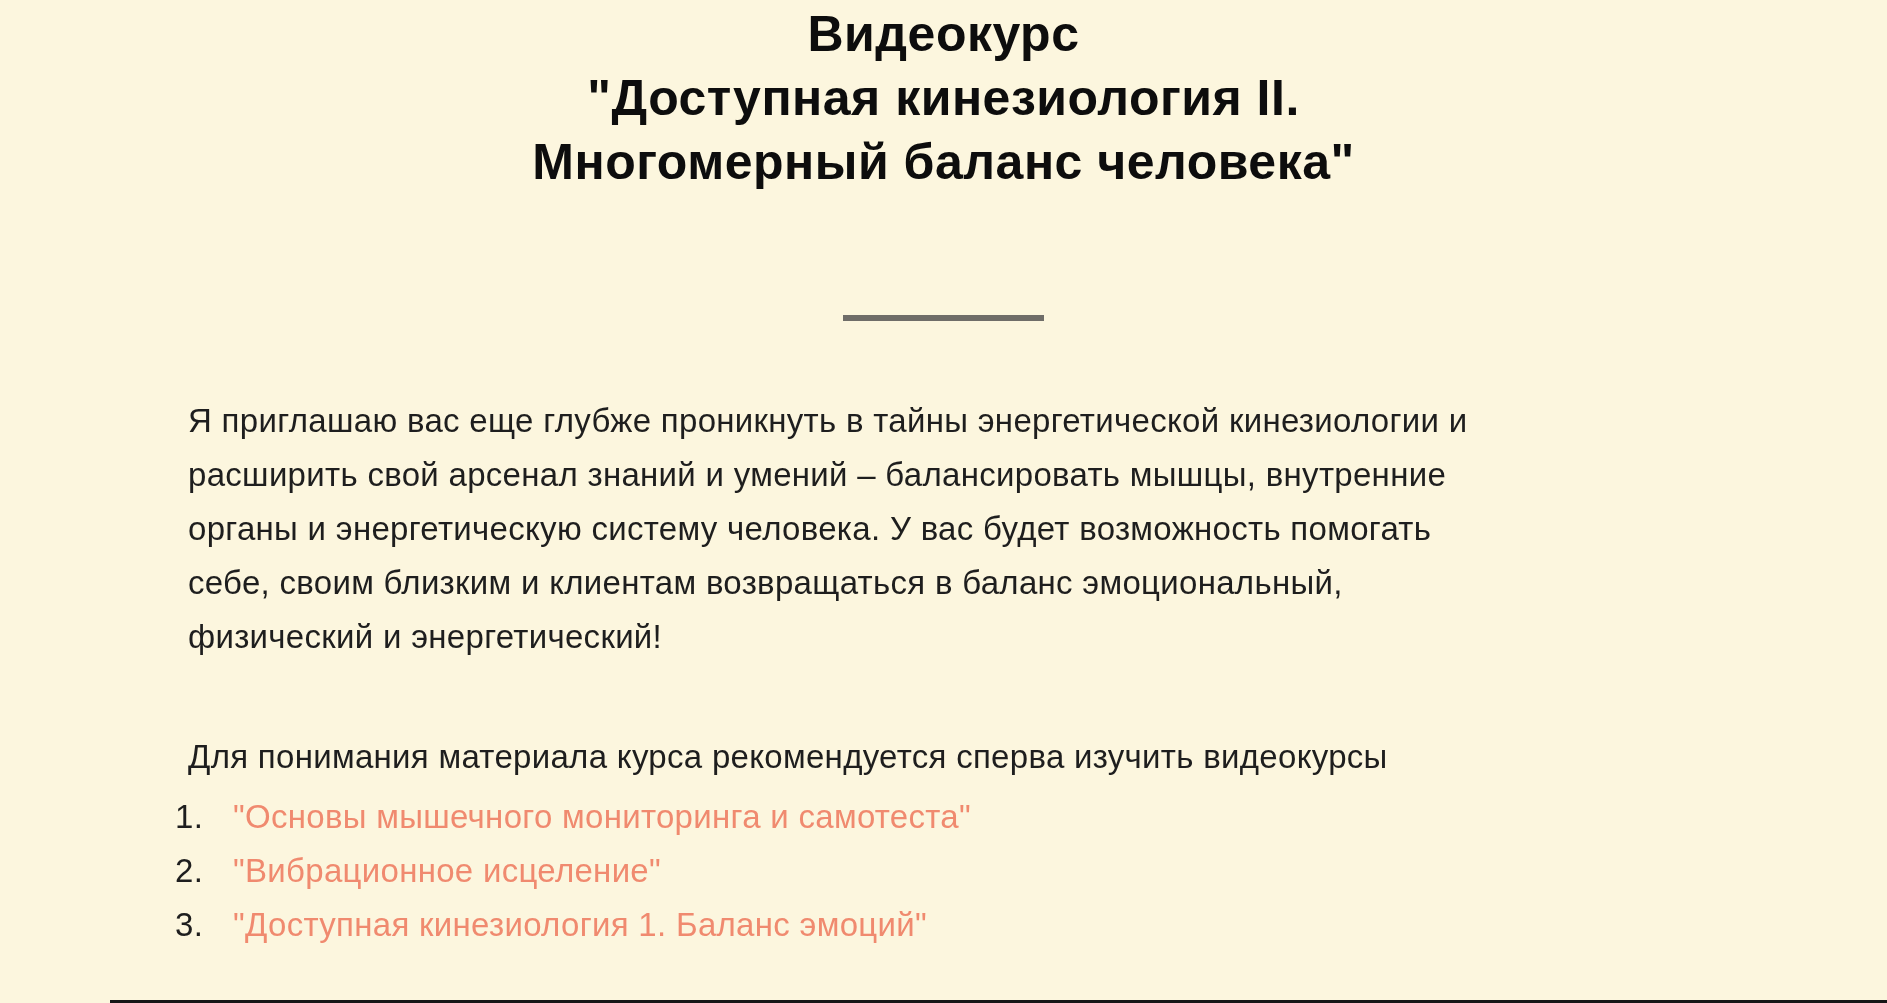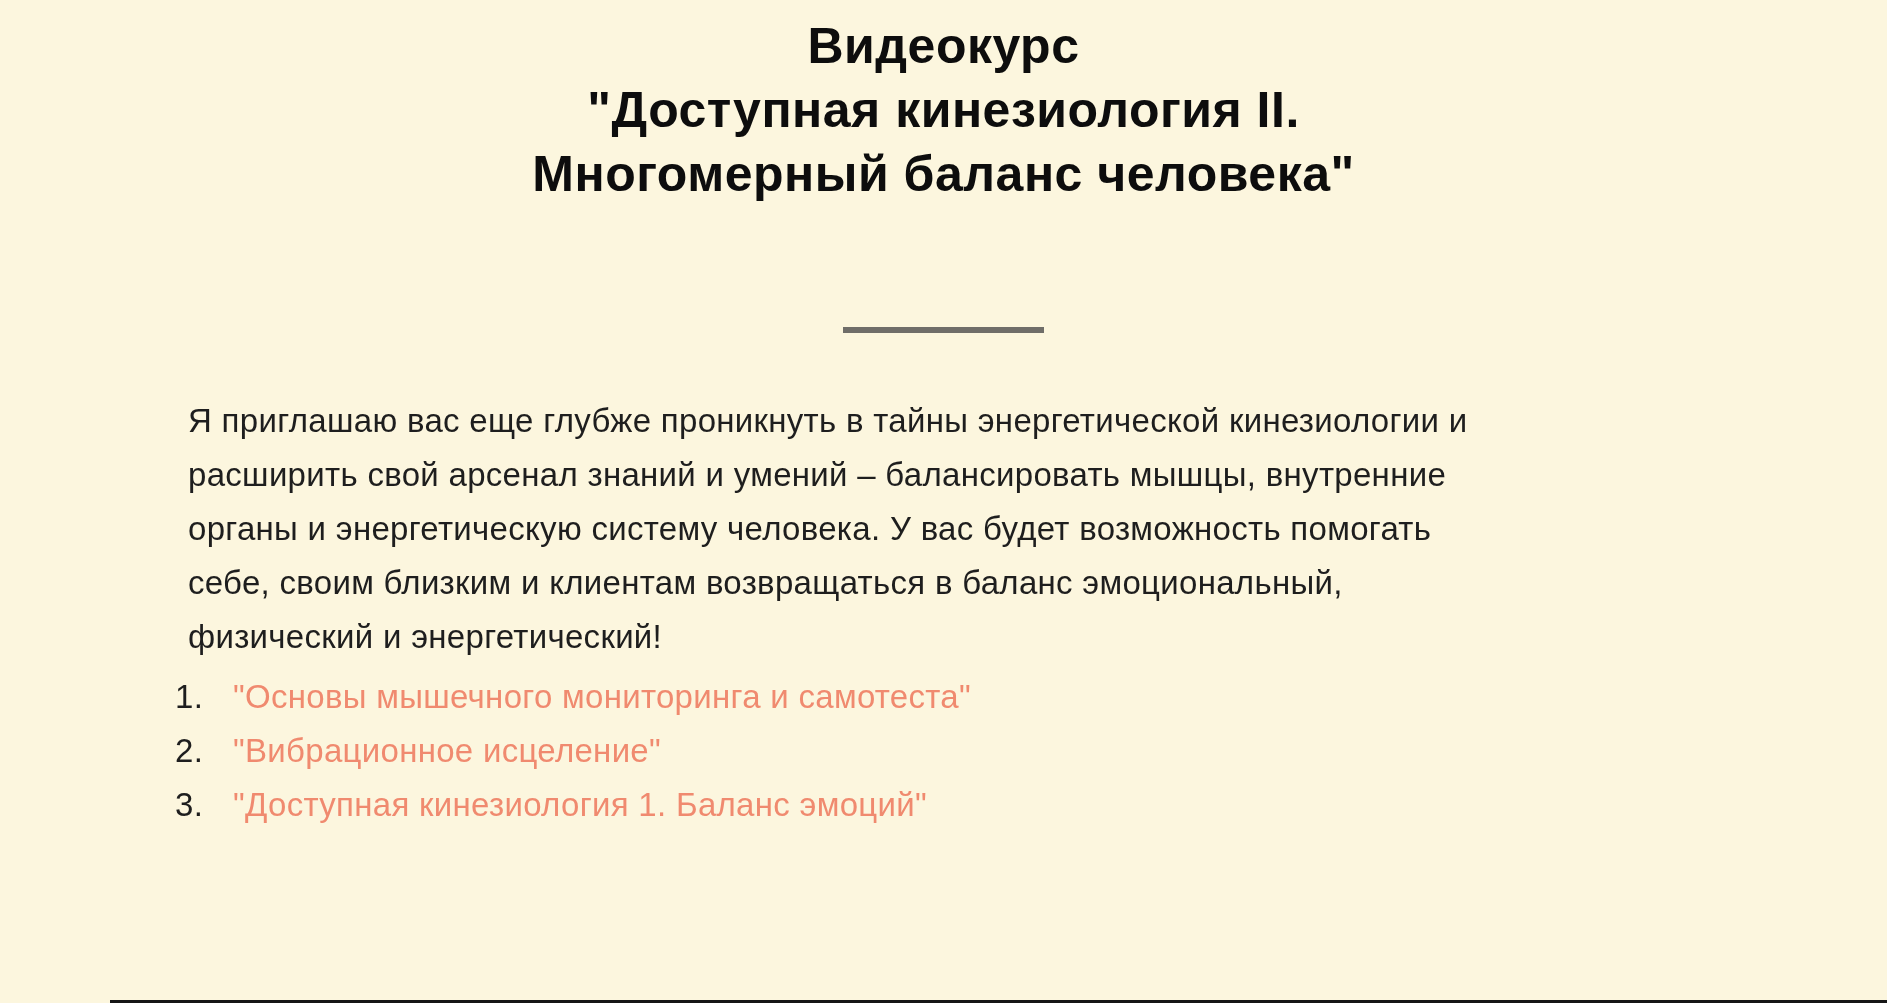--- a/index.html
+++ b/index.html
@@ -6,21 +6,21 @@
   body {
     width: 1887px;
     height: 1003px;
     position: relative;
     overflow: hidden;
     background: #FCF6DE;
     font-family: "Liberation Sans", sans-serif;
   }
   .page-title {
     margin: 0;
-    padding-top: 14px;
+    padding-top: 2px;
     text-align: center;
     font-size: 50px;
     line-height: 64px;
     font-weight: 700;
     color: #0d0d0d;
     letter-spacing: 0.5px;
   }
   .divider {
     width: 201px;
     height: 6px;
@@ -89,20 +89,21 @@
   <span>Видеокурс</span><br>
   <span>"Доступная кинезиология II.</span><br>
   <span>Многомерный баланс человека"</span>
 </h1>
 
 <div class="divider"></div>
 
 <div class="content">
   <p class="intro-paragraph">Я приглашаю вас еще глубже проникнуть в тайны энергетической кинезиологии и расширить свой арсенал знаний и умений – балансировать мышцы, внутренние органы и энергетическую систему человека. У вас будет возможность помогать себе, своим близким и клиентам возвращаться в баланс эмоциональный, физический и энергетический!</p>
 
+  <p class="lead">Для понимания материала курса рекомендуется сперва изучить видеокурсы</p>
 
   <div class="course-list">
     <div class="list-row">
       <span class="list-num">1.</span>
       <a class="course-link">"Основы мышечного мониторинга и самотеста"</a>
     </div>
     <div class="list-row">
       <span class="list-num">2.</span>
       <a class="course-link">"Вибрационное исцеление"</a>
     </div>

